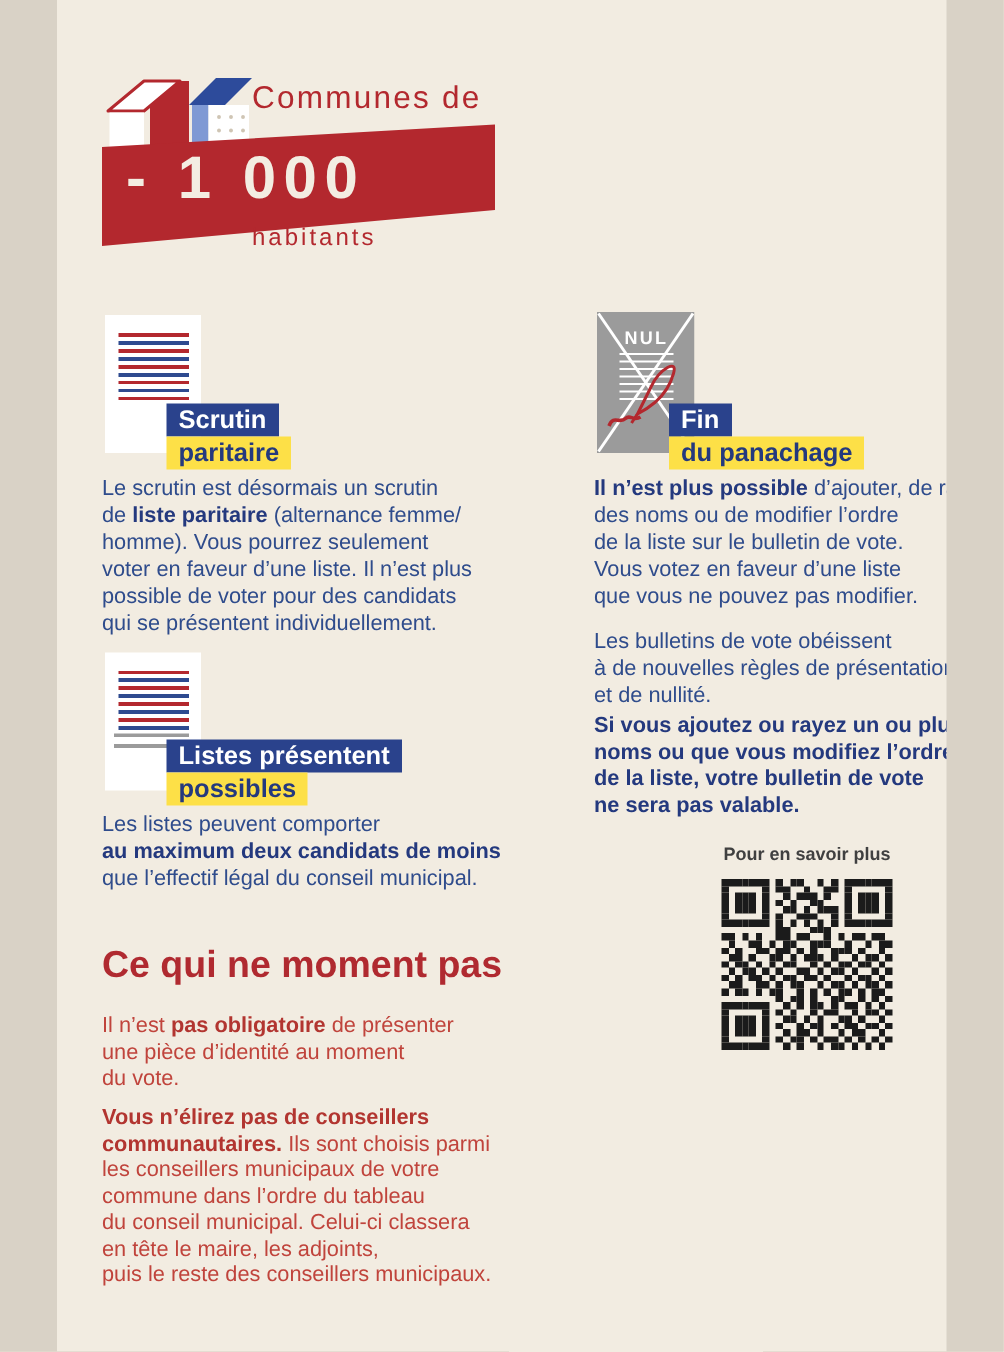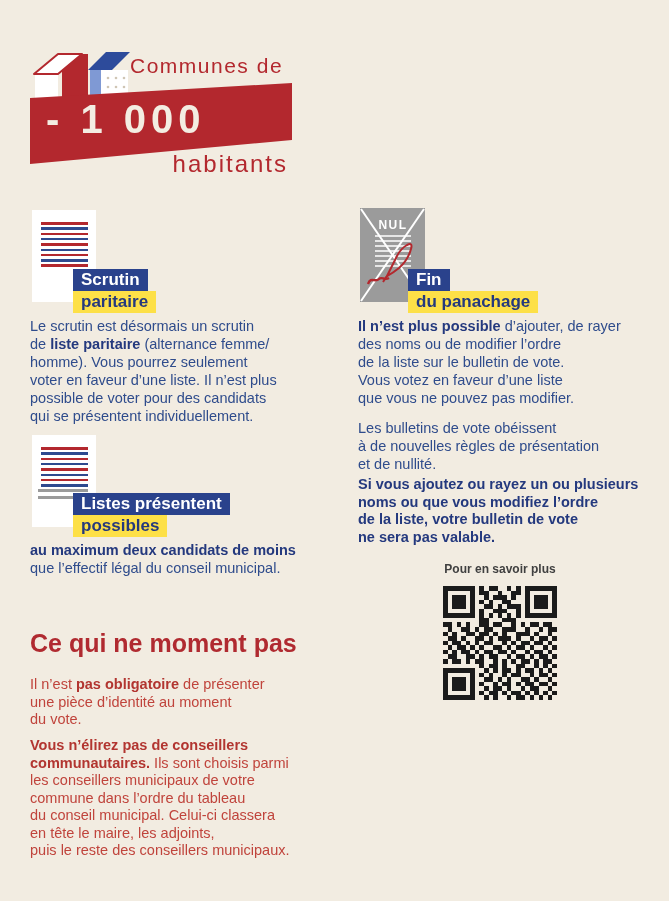--- a/index.html
+++ b/index.html
@@ -1,31 +1,31 @@
 <!DOCTYPE html>
 <html><head>
 <meta charset="utf-8">
 <style>
   * { margin:0; padding:0; box-sizing:border-box; }
   html,body { background:#d9d2c6; }
   #canvas {
-    position:relative; width:669px; height:901px; margin:0 auto;
+    position:relative; width:593px; height:901px; margin:0 auto;
     background:#f2ece1; overflow:hidden;
     font-family:"Liberation Sans", sans-serif;
   }
   .abs { position:absolute; }
 
   
   .communes-de { left:130px; top:54px; font-size:21px; letter-spacing:1.5px;
     color:#b3282e; z-index:3; }
   .banner-svg { left:20px; top:78px; z-index:2; }
   .banner-text { left:46px; top:97px; z-index:3; font-size:40px; font-weight:700;
     letter-spacing:5px; color:#f3ede2; }
-  .habitants { left:130px; top:150px; width:158px; text-align:right; z-index:3;
-    font-size:24px; letter-spacing:2px; color:#b3282e; }
+  .habitants { left:130px; top:150px; width:158px; text-align:left; z-index:3;
+    font-size:16px; letter-spacing:2px; color:#b3282e; }
   .houses-svg { left:30px; top:46px; z-index:1; }
 
   
   .red-heading { font-size:25px; font-weight:700; color:#b02a30;
     line-height:29px; white-space:pre-line; }
   .h-right { left:360px; top:84px; width:300px; }
   .h-nochange { left:30px; top:629px; width:320px; }
 
   
   .card { width:64px; height:92px; background:#ffffff; }
@@ -111,21 +111,22 @@
 possible de voter pour des candidats
 qui se présentent individuellement.</span></p>
 
   <div class="abs card card2">
     <div class="stripes"></div>
     <div class="gray-lines"></div>
   </div>
   <div class="abs tag tag-dark" style="left:73px; top:493px;">Listes présentent</div>
   <div class="abs tag tag-light" style="left:73px; top:515px;">possibles</div>
 
-  <p class="abs para blue" style="left:30px; top:541px; width:320px;"><strong>au maximum deux candidats de moins</strong><span>
+  <p class="abs para blue" style="left:30px; top:541px; width:320px;"><span>Les listes peuvent comporter
+</span><strong>au maximum deux candidats de moins</strong><span>
 que l’effectif légal du conseil municipal.</span></p>
 
   <div class="abs red-heading h-nochange">Ce qui ne moment pas</div>
 
   <p class="abs para red" style="left:30px; top:676px; width:315px;"><span>Il n’est </span><strong>pas obligatoire</strong><span> de présenter
 une pièce d’identité au moment
 du vote.</span></p>
 
   <p class="abs para red" style="left:30px; top:737px; width:320px;"><strong>Vous n’élirez pas de conseillers
 communautaires.</strong><span> Ils sont choisis parmi

